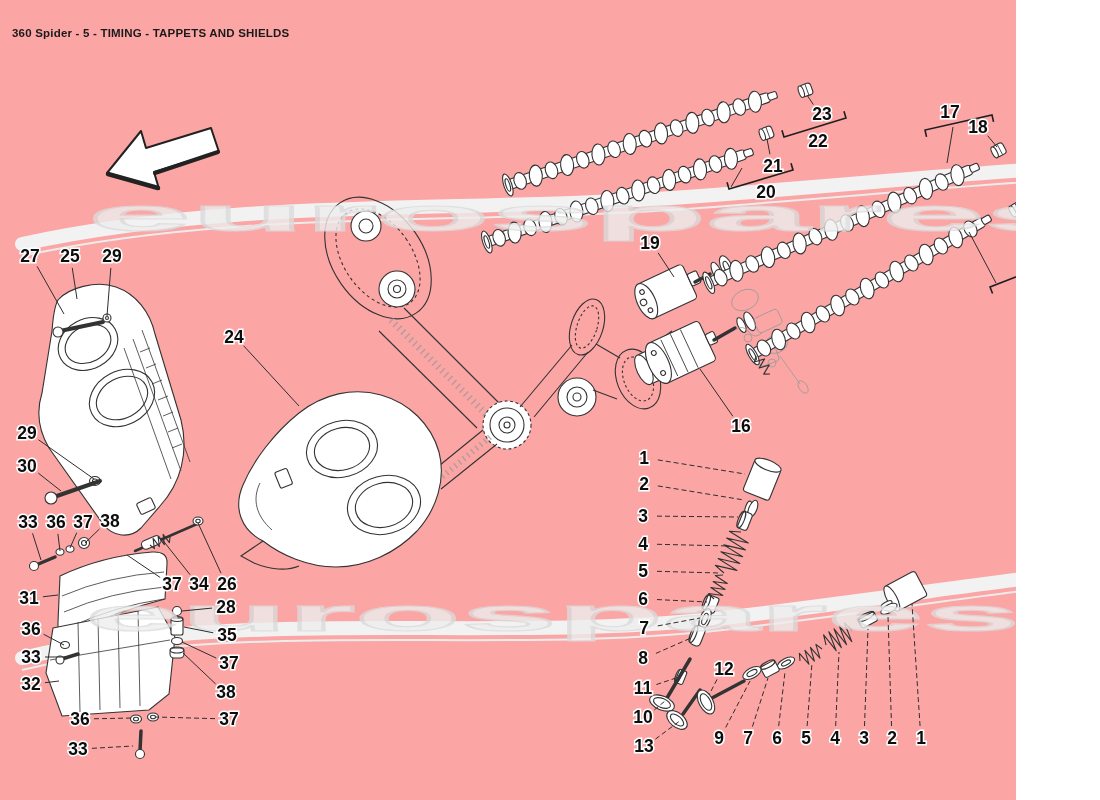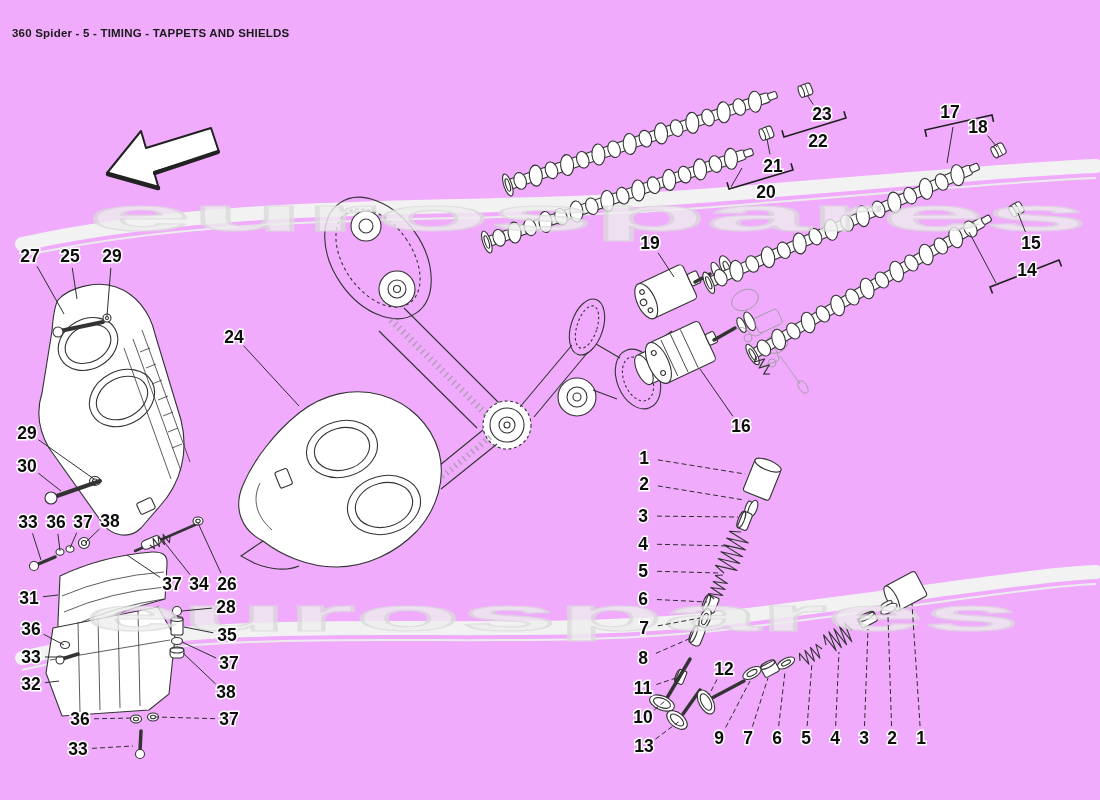--- a/index.html
+++ b/index.html
@@ -1,17 +1,17 @@
 <!DOCTYPE html>
 <html><head>
 <meta charset="utf-8">
 <style>
   html,body{margin:0;padding:0;background:#ffffff;}
   body{font-family:"Liberation Sans", sans-serif;}
-  .frame{position:relative;width:1100px;height:800px;background:#f0abfc;overflow:hidden;}
+  .frame{position:relative;width:1016px;height:800px;background:#fca5a5;overflow:hidden;}
   .frame svg{position:absolute;left:0;top:0;}
   .page-title{
     position:absolute;left:12px;top:27px;
     font-size:11.5px;font-weight:bold;color:#1a1a1a;letter-spacing:.2px;z-index:5;
   }
   
   .ln{fill:#ffffff;stroke:#333333;stroke-width:1.1;}
   .lnf{fill:none;stroke:#333333;stroke-width:1.1;}
   .st{fill:none;stroke:#333333;stroke-width:0.8;}
   .lt{fill:none;stroke:#9a9a9a;stroke-width:0.8;}

